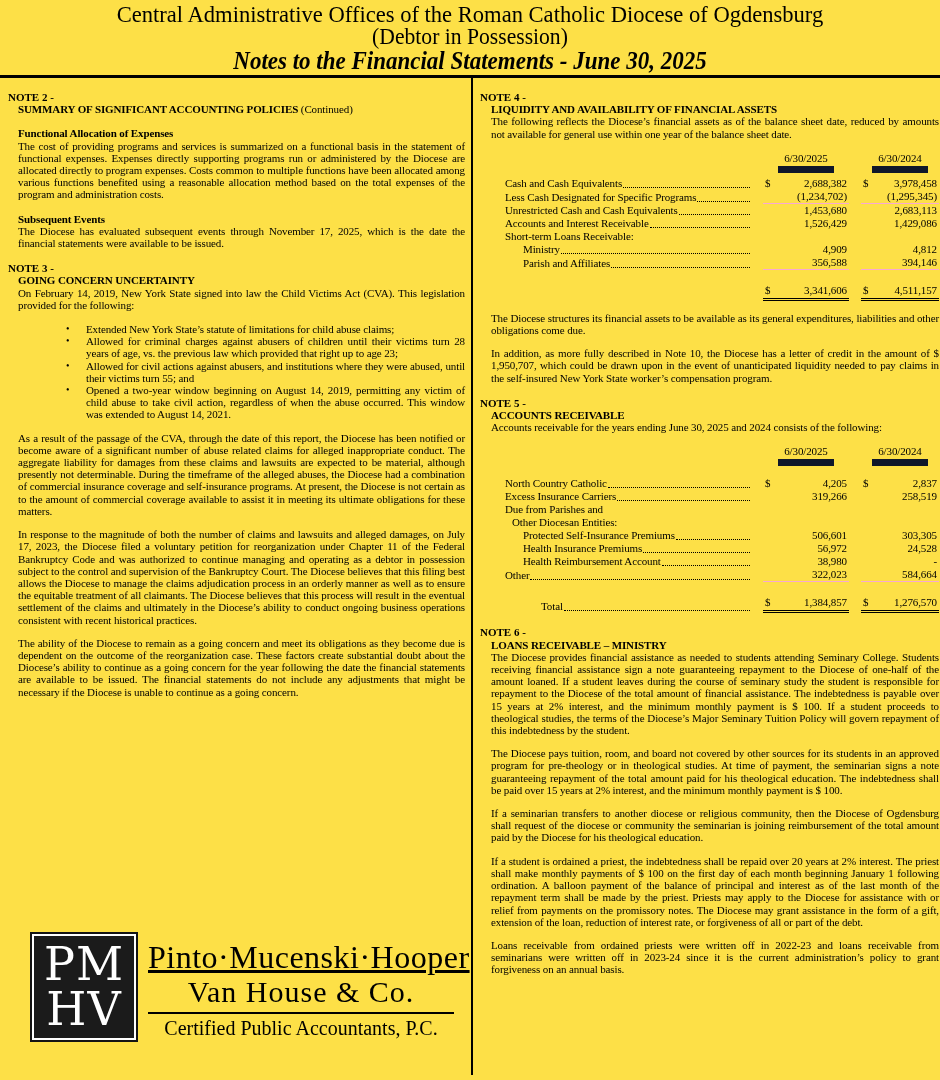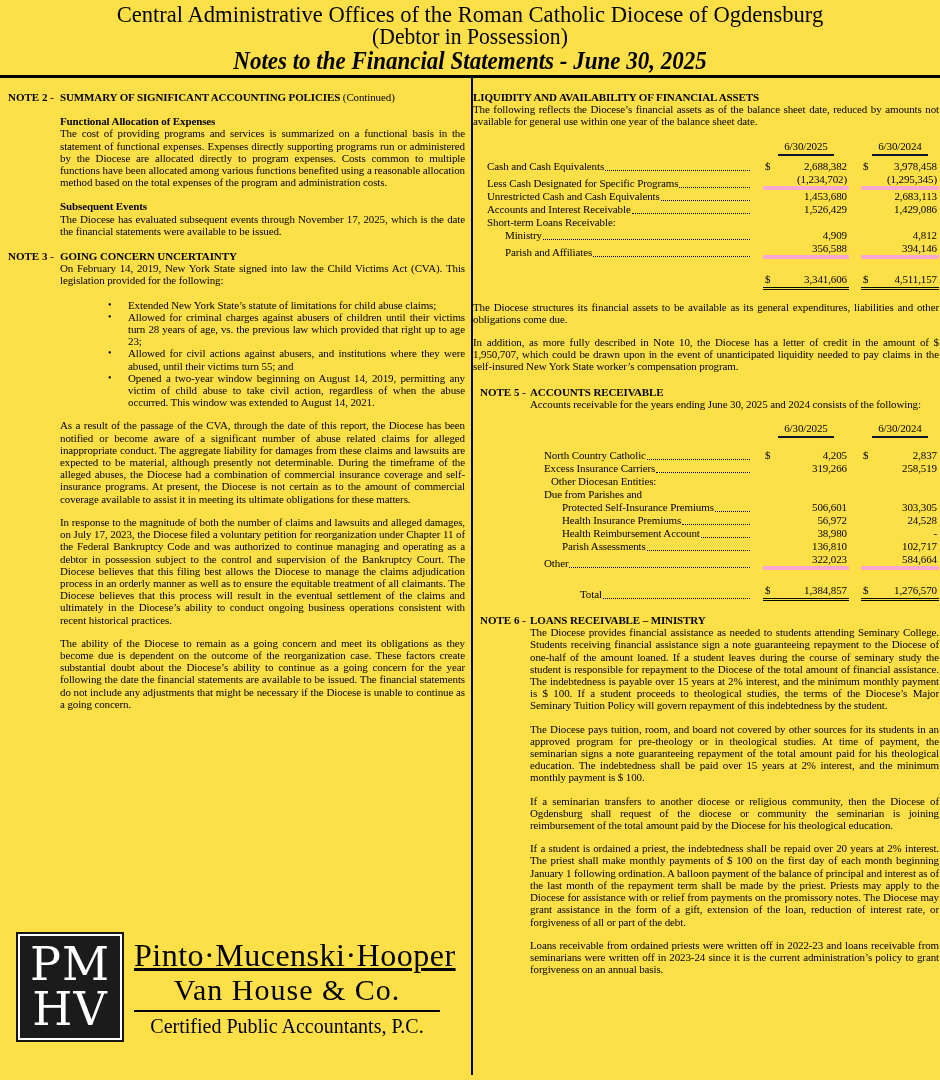--- a/index.html
+++ b/index.html
@@ -15,60 +15,61 @@
   .h-line2 { font-size:23px; line-height:22px; transform:scaleX(0.94); transform-origin:50% 50%; white-space:nowrap; }
   .h-line3 { font-size:25px; line-height:25px; font-weight:bold; font-style:italic; transform:scaleX(0.92); transform-origin:50% 50%; white-space:nowrap; }
   .top-rule { border:none; border-top:3px solid #000; margin:2px 0 0 0; }
   
   .columns { display:flex; height:1001px; }
   .col { overflow:hidden; }
   .col-left { width:471px; }
   .v-divider { width:2px; background:#000; margin-bottom:4px; }
   .col-right { flex:1; }
   
-  .note { display:flex; margin-top:13px; }
+  .note { display:flex; margin-top:13px;flex-direction:column; }
   .col-left .note-label { flex:none; width:52px; padding-left:8px; }
   .col-right .note-label { flex:none; width:50px; padding-left:7px; }
   .note-label { font-weight:bold; font-size:11px; line-height:12.2px; }
   .note-body {
     flex:1; font-size:11px; line-height:12.2px; text-align:justify;
     letter-spacing:-0.12px;
+    margin-left:18px;
   }
   .col-left .note-body { padding-right:6px; }
   .col-right .note-body { padding-right:1px; }
   .note-title { font-weight:bold; }
   .note-title .reg { font-weight:normal; }
   .sub-h { font-weight:bold; margin-top:12px; }
   .par { margin-top:11px; }
   .par-first { margin-top:0; }
   .one-line { white-space:nowrap; text-align:left; }
   
   .bullets { margin:12px 0 0 48px; padding:0; list-style:none; }
   .bullets li { display:flex; }
   .bullets .dot { flex:none; width:20px; font-size:10px; }
   .bullets .btext { flex:1; text-align:justify; }
   
   .fin-table { margin:12px 0 0 14px; }
   .t-row { display:grid; grid-template-columns:1fr 86px 78px; column-gap:12px; align-items:end; line-height:13px; }
   .t-h { text-align:center; }
-  .t-h-text { display:inline-block; border-bottom:2px solid #0f172a; padding:0 6px 1px 6px; }
+  .t-h-text { display:inline-block; border-bottom:7px solid #0f172a; padding:0 6px 1px 6px; }
   .t-body-start { margin-top:4px; }
   .t-label { display:flex; min-width:0; }
   .t-label .txt { white-space:nowrap; }
   .dots { flex:1; border-bottom:1.5px dotted #000; margin:0 1px 2px 1px; min-width:6px; }
   .ind1 .txt { padding-left:7px; }
   .ind2 .txt { padding-left:18px; }
   .ind3 .txt { padding-left:36px; }
   .t-val { display:flex; justify-content:space-between; align-items:baseline; padding:0 2px; }
-  .t-val.u { border-bottom:4px solid #f9a8d4; }
+  .t-val.u { border-bottom:1px solid #f9a8d4; }
   .t-val.uu { border-bottom:3px double #000; padding-bottom:1px; }
   .t-spacer { height:11px; }
   .t-total { margin-top:3px; }
   
-  .logo { position:absolute; left:16px; top:932px; display:flex; align-items:flex-start; }
+  .logo { position:absolute; left:30px; top:932px; display:flex; align-items:center; }
   .logo-mark { flex:none; border:2px solid #141414; background:#fff; padding:2px; }
   .logo-mark-inner {
     width:100px; height:102px; background:#1b1b1b; color:#fff;
     display:flex; flex-direction:column; align-items:center; justify-content:center;
     font-family:"DejaVu Serif","Liberation Serif",serif;
     font-size:46px; line-height:45px; letter-spacing:1px;
   }
   .logo-firm { margin-left:10px; width:306px; text-align:center; padding-top:6px; }
   .firm1 { font-size:32px; line-height:34px; letter-spacing:0.5px;text-decoration:underline; }
   .firm2 { font-size:30px; line-height:36px; letter-spacing:1px; }
@@ -146,20 +147,21 @@
         </div>
       </div>
 
     </div>
 
     <div class="v-divider"></div>
 
     <div class="col col-right">
 
       <div class="note">
+        <div class="note-label">NOTE 4 -</div>
         <div class="note-body">
           <div class="note-title">LIQUIDITY AND AVAILABILITY OF FINANCIAL ASSETS</div>
           <div>The following reflects the Diocese’s financial assets as of the balance sheet date, reduced by amounts not available for general use within one year of the balance sheet date.</div>
 
           <div class="fin-table">
             <div class="t-row">
               <div></div>
               <div class="t-h"><span class="t-h-text">6/30/2025</span></div>
               <div class="t-h"><span class="t-h-text">6/30/2024</span></div>
             </div>
@@ -307,34 +309,34 @@
                 </div>
               <div class="t-val">
                   <span></span>
                   <span>319,266</span>
                 </div>
               <div class="t-val">
                   <span></span>
                   <span>258,519</span>
                 </div>
             </div>
+            <div class="t-row no-dots">
+              <div class="t-label">
+                  <span class="txt">Due from Parishes and</span>
+                </div>
+              <div></div>
+                <div></div>
+            </div>
             <div class="t-row no-dots ind1">
               <div class="t-label">
                   <span class="txt">Other Diocesan Entities:</span>
                 </div>
               <div></div>
                 <div></div>
             </div>
-            <div class="t-row no-dots">
-              <div class="t-label">
-                  <span class="txt">Due from Parishes and</span>
-                </div>
-              <div></div>
-                <div></div>
-            </div>
             <div class="t-row ind2">
               <div class="t-label">
                   <span class="txt">Protected Self-Insurance Premiums</span>
                   <span class="dots"></span>
                 </div>
               <div class="t-val">
                   <span></span>
                   <span>506,601</span>
                 </div>
               <div class="t-val">
@@ -361,34 +363,20 @@
                   <span class="txt">Health Reimbursement Account</span>
                   <span class="dots"></span>
                 </div>
               <div class="t-val">
                   <span></span>
                   <span>38,980</span>
                 </div>
               <div class="t-val">
                   <span></span>
                   <span>-</span>
-                </div>
-            </div>
-            <div class="t-row ind2">
-              <div class="t-label">
-                  <span class="txt">Parish Assessments</span>
-                  <span class="dots"></span>
-                </div>
-              <div class="t-val">
-                  <span></span>
-                  <span>136,810</span>
-                </div>
-              <div class="t-val">
-                  <span></span>
-                  <span>102,717</span>
                 </div>
             </div>
             <div class="t-row">
               <div class="t-label">
                   <span class="txt">Other</span>
                   <span class="dots"></span>
                 </div>
               <div class="t-val u">
                   <span></span>
                   <span>322,023</span>

